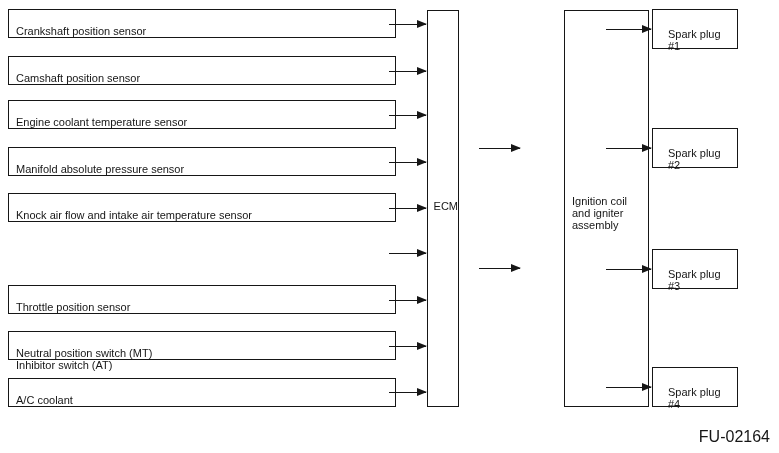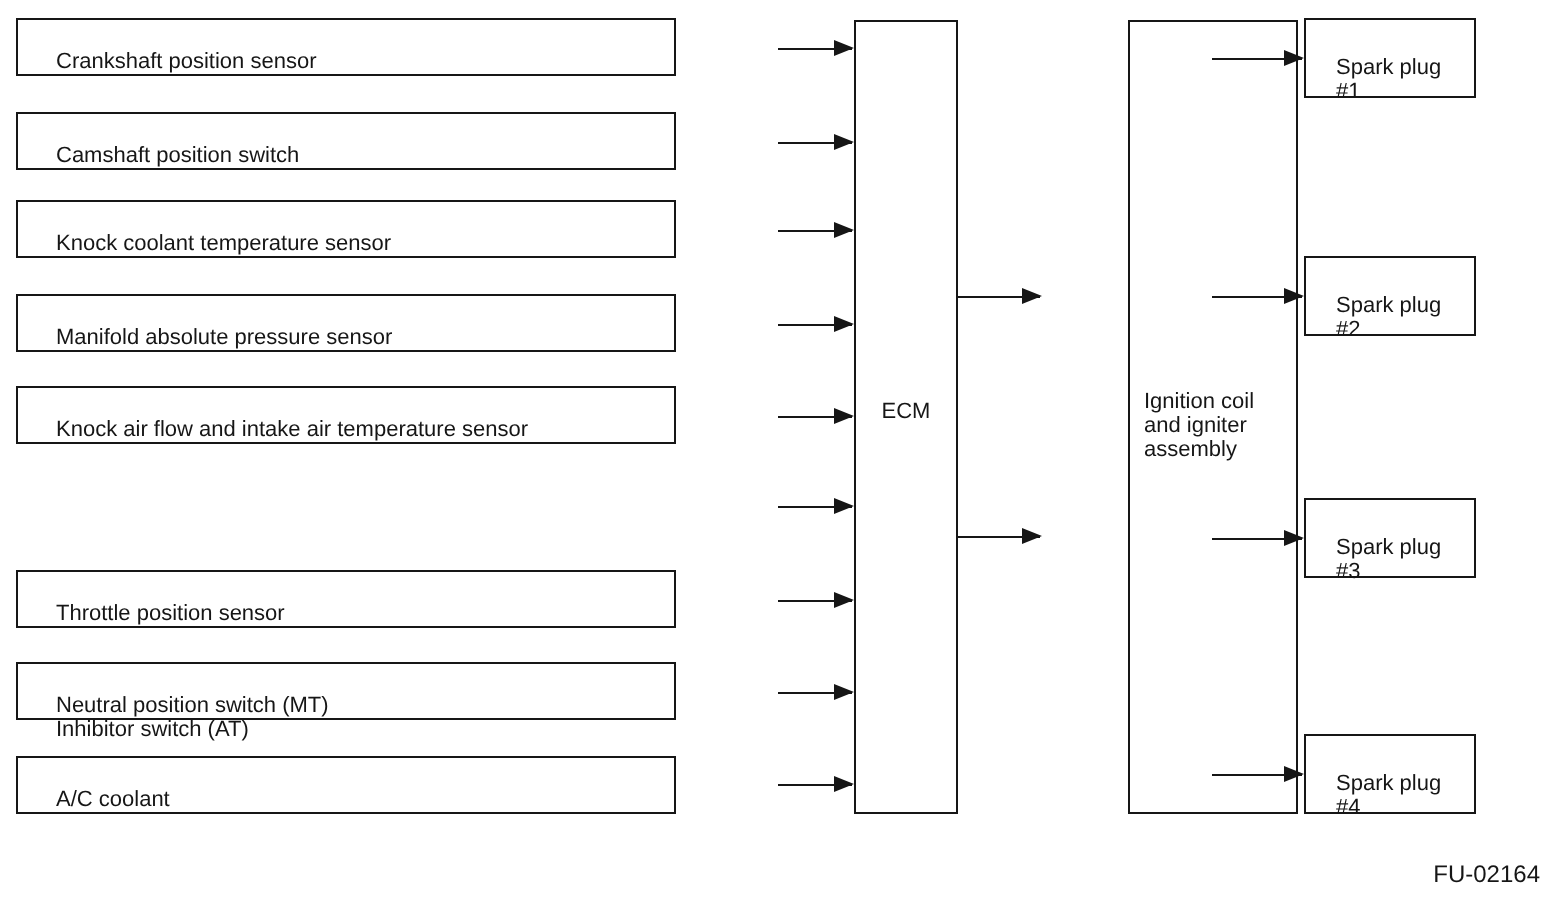--- a/index.html
+++ b/index.html
@@ -14,52 +14,52 @@
   .box{
     position:absolute;
     box-sizing:border-box;
     border:1px solid #161616;
     background:#ffffff;
     font-size:11px;
     line-height:12px;
     white-space:pre-line;
   }
   .lbl{display:block;}
-  .sensor{left:8px;width:330px;height:29px;padding:3px 6px 0 19px;}
-  .ecm{left:427px;top:10px;width:52px;height:397px;text-align:center;padding-top:177px;}
+  .sensor{left:8px;width:388px;height:29px;padding:3px 6px 0 7px;}
+  .ecm{left:427px;top:10px;width:32px;height:397px;text-align:right;padding-top:177px;}
   .coil{left:521px;top:10px;width:85px;height:397px;padding:172px 4px 0 7px;margin-left:43px;}
   .spark{left:652px;width:86px;height:40px;padding:6px 4px 0 15px;}
   .arrow{position:absolute;height:8px;}
   .arrow .shaft{
     position:absolute;left:0;right:1px;top:4px;height:1px;background:#161616;
   }
   .arrow .head{
     position:absolute;right:0;top:0;width:0;height:0;
     border-top:4px solid transparent;
     border-bottom:4px solid transparent;
     border-left:10px solid #161616;
   }
   .figcode{
     position:absolute;top:430px;left:670px;width:100px;
-    text-align:right;font-size:12px;line-height:14px;
+    text-align:right;font-size:16px;line-height:14px;
   }
 </style>
 </head>
 <body>
 
 <div class="canvas">
 
   <div class="box sensor" style="top:9px">
     <span class="lbl">Crankshaft position sensor</span>
   </div>
   <div class="box sensor" style="top:56px">
-    <span class="lbl">Camshaft position switch</span>
+    <span class="lbl">Camshaft position sensor</span>
   </div>
   <div class="box sensor" style="top:100px">
-    <span class="lbl">Knock coolant temperature sensor</span>
+    <span class="lbl">Engine coolant temperature sensor</span>
   </div>
   <div class="box sensor" style="top:147px">
     <span class="lbl">Manifold absolute pressure sensor</span>
   </div>
   <div class="box sensor" style="top:193px">
     <span class="lbl">Knock air flow and intake air temperature sensor</span>
   </div>
   <div class="box sensor" style="top:331px">
     <span class="lbl">Neutral position switch (MT)
 Inhibitor switch (AT)</span>

